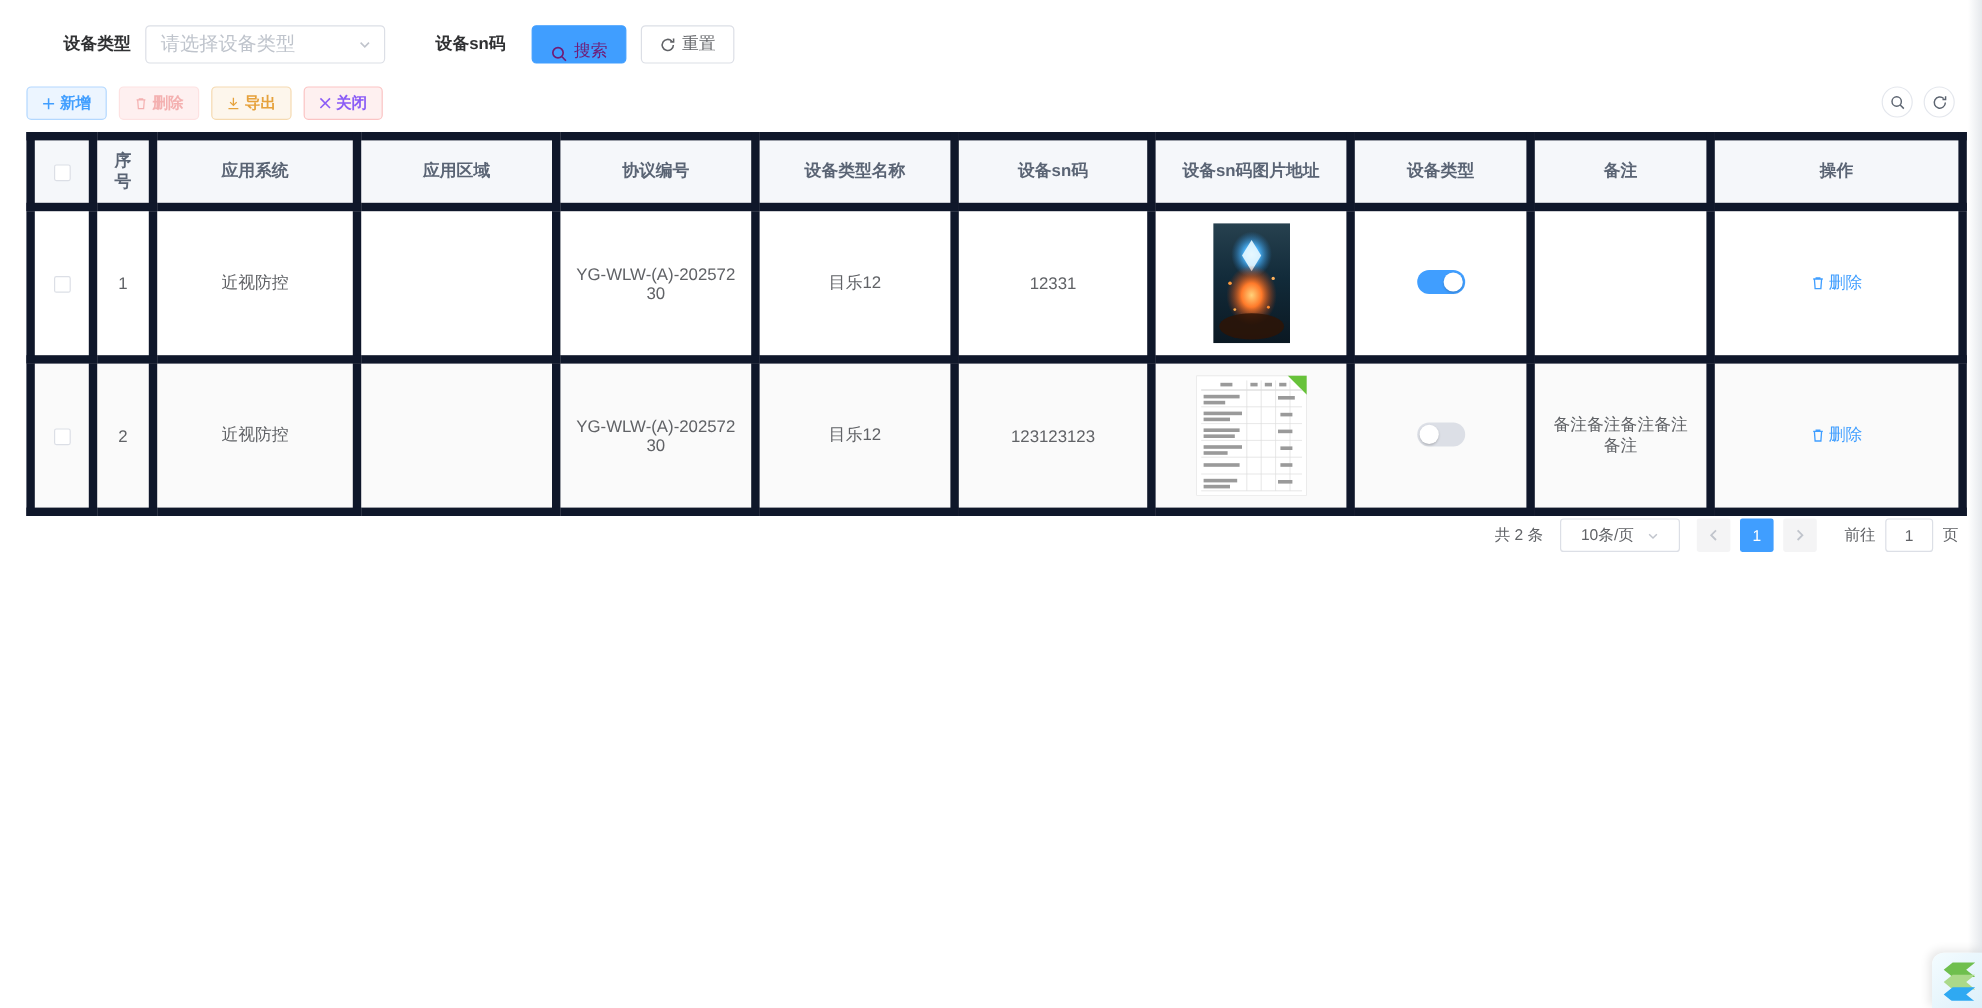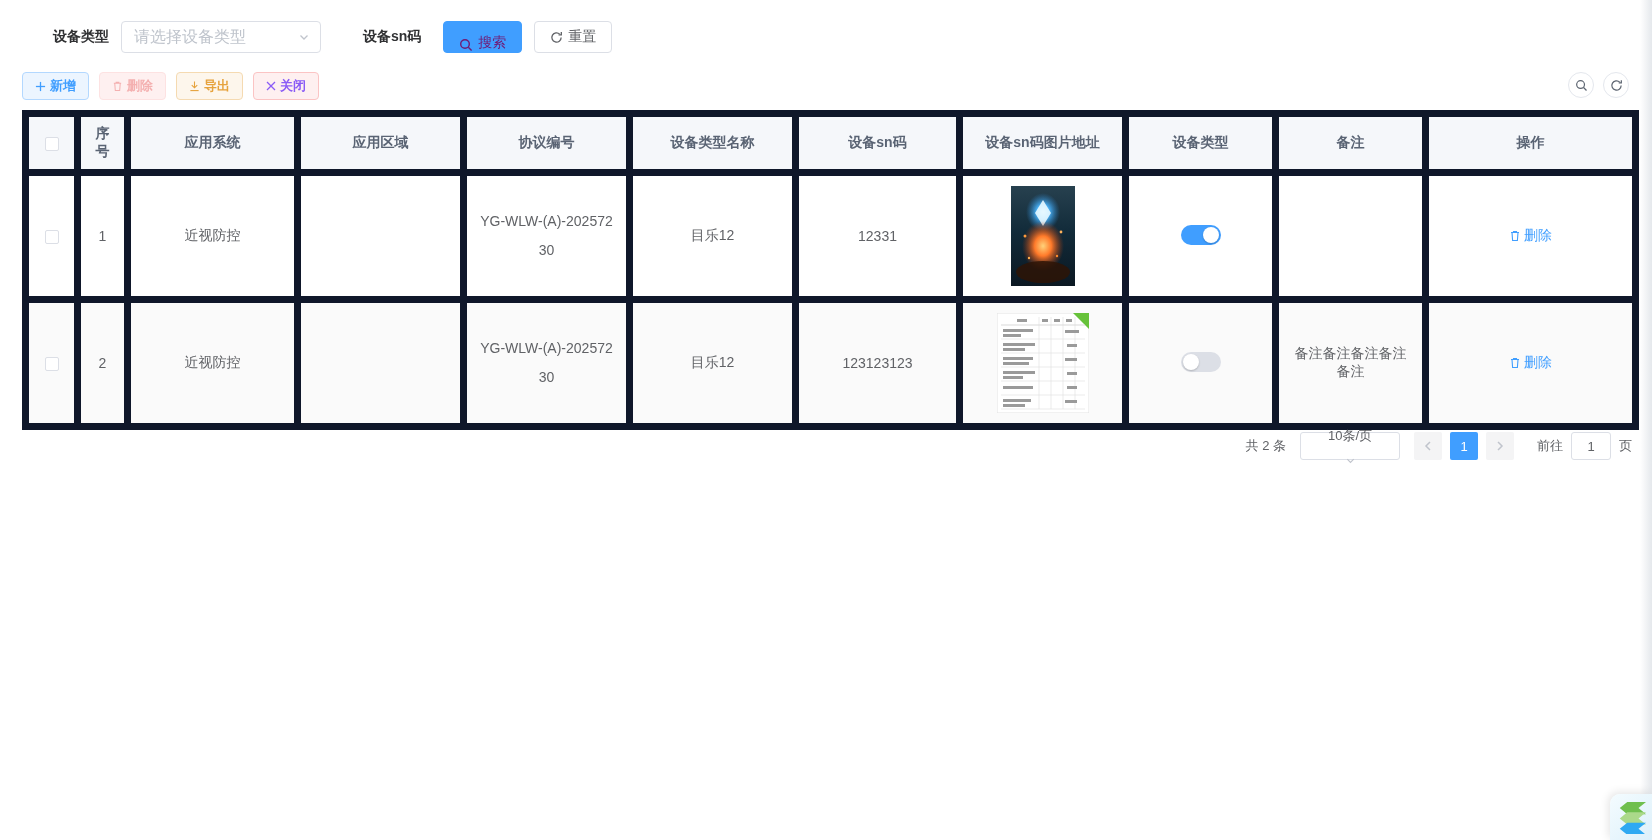--- a/index.html
+++ b/index.html
@@ -40,42 +40,42 @@
     color:#5c6470; cursor:pointer; }
   .icon-circle.c1 { right:58px; } .icon-circle.c2 { right:23px; }
 
   
   table.grid { position:absolute; left:22px; top:110px; width:1610px; border-collapse:collapse;
     table-layout:fixed; font-size:14px; color:#606266; background:#fff; }
   .grid th, .grid td { border:7px solid #0f172a; text-align:center; vertical-align:middle; padding:8px 10px; }
   .grid th { background:#f5f7fa; color:#5a6474; font-weight:bold; height:42px; font-size:14px; }
   .grid tbody td { height:127px; }
   .grid tr.striped td { background:#fafafa; }
-  .cell-wrap { word-break:break-all; line-height:29px; }
+  .cell-wrap { word-break:break-all; line-height:16px; }
   .checkbox { display:inline-block; width:14px; height:14px; border:1px solid #dcdfe6; border-radius:2px;
     background:#fff; cursor:pointer; vertical-align:middle; }
 
   .switch { display:inline-block; width:40px; height:20px; border-radius:10px; position:relative; cursor:pointer; }
   .switch.on  { background:#409eff; }
   .switch.off { background:#dcdfe6; }
   .switch::after { content:""; position:absolute; top:2px; width:16px; height:16px; border-radius:50%;
     background:#fff; box-shadow:0 1px 2px rgba(0,0,0,.2); }
   .switch.on::after  { right:2px; }
   .switch.off::after { left:2px; }
 
   .dellink { color:#409eff; display:inline-flex; align-items:center; gap:3px; font-size:14px; cursor:pointer; }
 
   .thumb { display:inline-block; vertical-align:middle; line-height:0; cursor:pointer; }
 
   
   .pagination { position:absolute; top:432px; right:20px; height:28px; display:flex; align-items:center;
     font-size:13px; color:#606266; }
   .ptotal { margin-right:14px; }
   .psize { width:100px; height:28px; border:1px solid #dcdfe6; border-radius:3px; display:flex;
-    align-items:center; justify-content:center; gap:10px; color:#606266; cursor:pointer; background:#fff;flex-direction:column; }
+    align-items:center; justify-content:center; gap:10px; color:#606266; cursor:pointer; background:#fff; }
   .pbtn { width:28px; height:28px; background:#f4f4f5; border-radius:2px; display:flex; align-items:center;
     justify-content:center; color:#c0c4cc; margin-left:14px; cursor:pointer; }
   .pnum { width:28px; height:28px; background:#409eff; color:#fff; border-radius:2px; display:flex;
     align-items:center; justify-content:center; margin-left:8px; font-size:13px; cursor:pointer; }
   .pbtn.next { margin-left:8px; }
   .goto-label { margin-left:23px; }
   .goto-input { width:40px; height:28px; border:1px solid #dcdfe6; border-radius:3px; margin:0 8px;
     text-align:center; font-size:13px; color:#606266; outline:none; font-family:inherit; }
 
   

